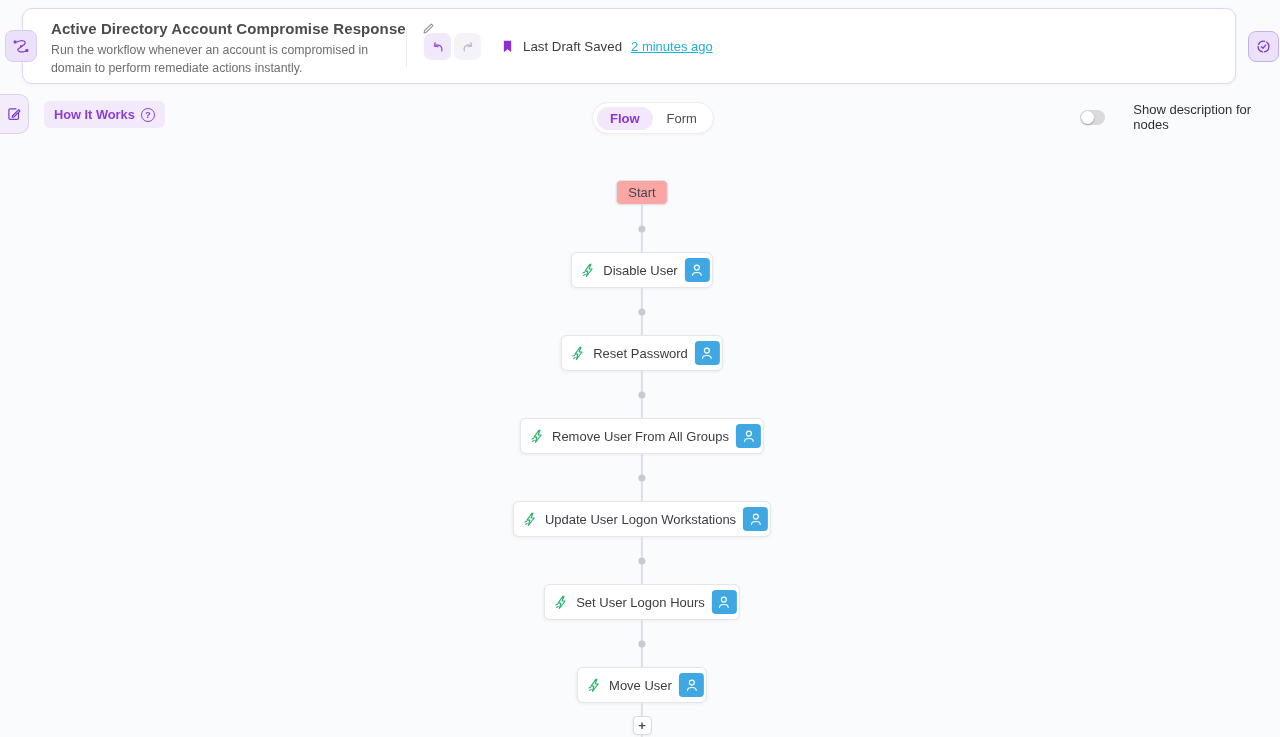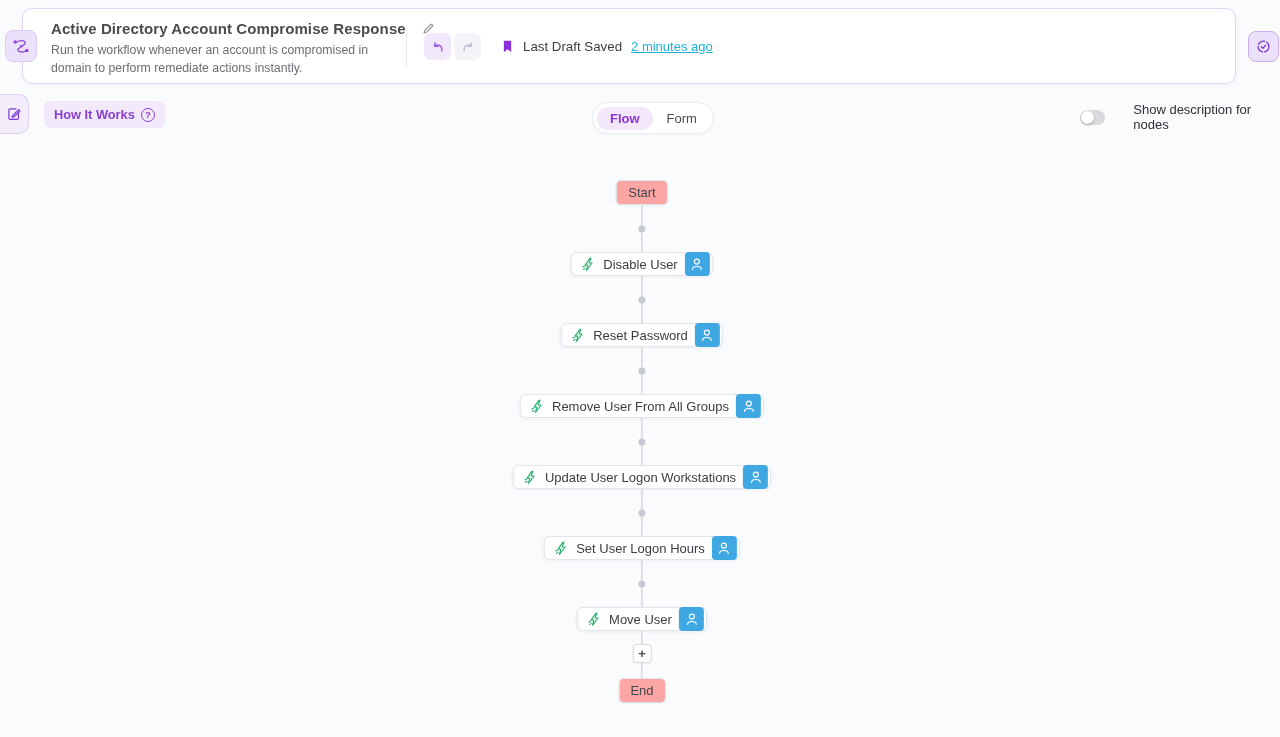--- a/index.html
+++ b/index.html
@@ -97,21 +97,21 @@
   }
   .connector { width:1.5px; height:47px; background:#dcdfe6; position:relative; }
   .connector.c-short-a { height:13px; }
   .connector.c-short-b { height:15px; }
   .dot {
     position:absolute; left:50%; top:50%; transform:translate(-50%,-50%);
     width:7px; height:7px; border-radius:50%; background:#c7cad3;
   }
   .action-node {
     display:flex; align-items:center; background:#fff; border:1px solid #e3e5ea;
-    border-radius:6px; height:24px; padding:0 2px 0 9px; gap:7px; white-space:nowrap;
+    border-radius:6px; height:36px; padding:0 2px 0 9px; gap:7px; white-space:nowrap;
     box-shadow:0 1px 3px rgba(30,30,60,.06); font-size:13px; color:#3b3d44; cursor:pointer;
   }
   .user-badge {
     width:25px; height:24px; border-radius:4px; background:#3fa7e2;
     display:flex; align-items:center; justify-content:center; flex:none;
   }
   .plus-node {
     width:19px; height:19px; border:1px solid #d7dae1; border-radius:4px; background:#fff;
     display:flex; align-items:center; justify-content:center; font-size:13px; line-height:1;
     color:#4a4d55; font-weight:700; box-shadow:0 1px 2px rgba(30,30,60,.05); cursor:pointer;

